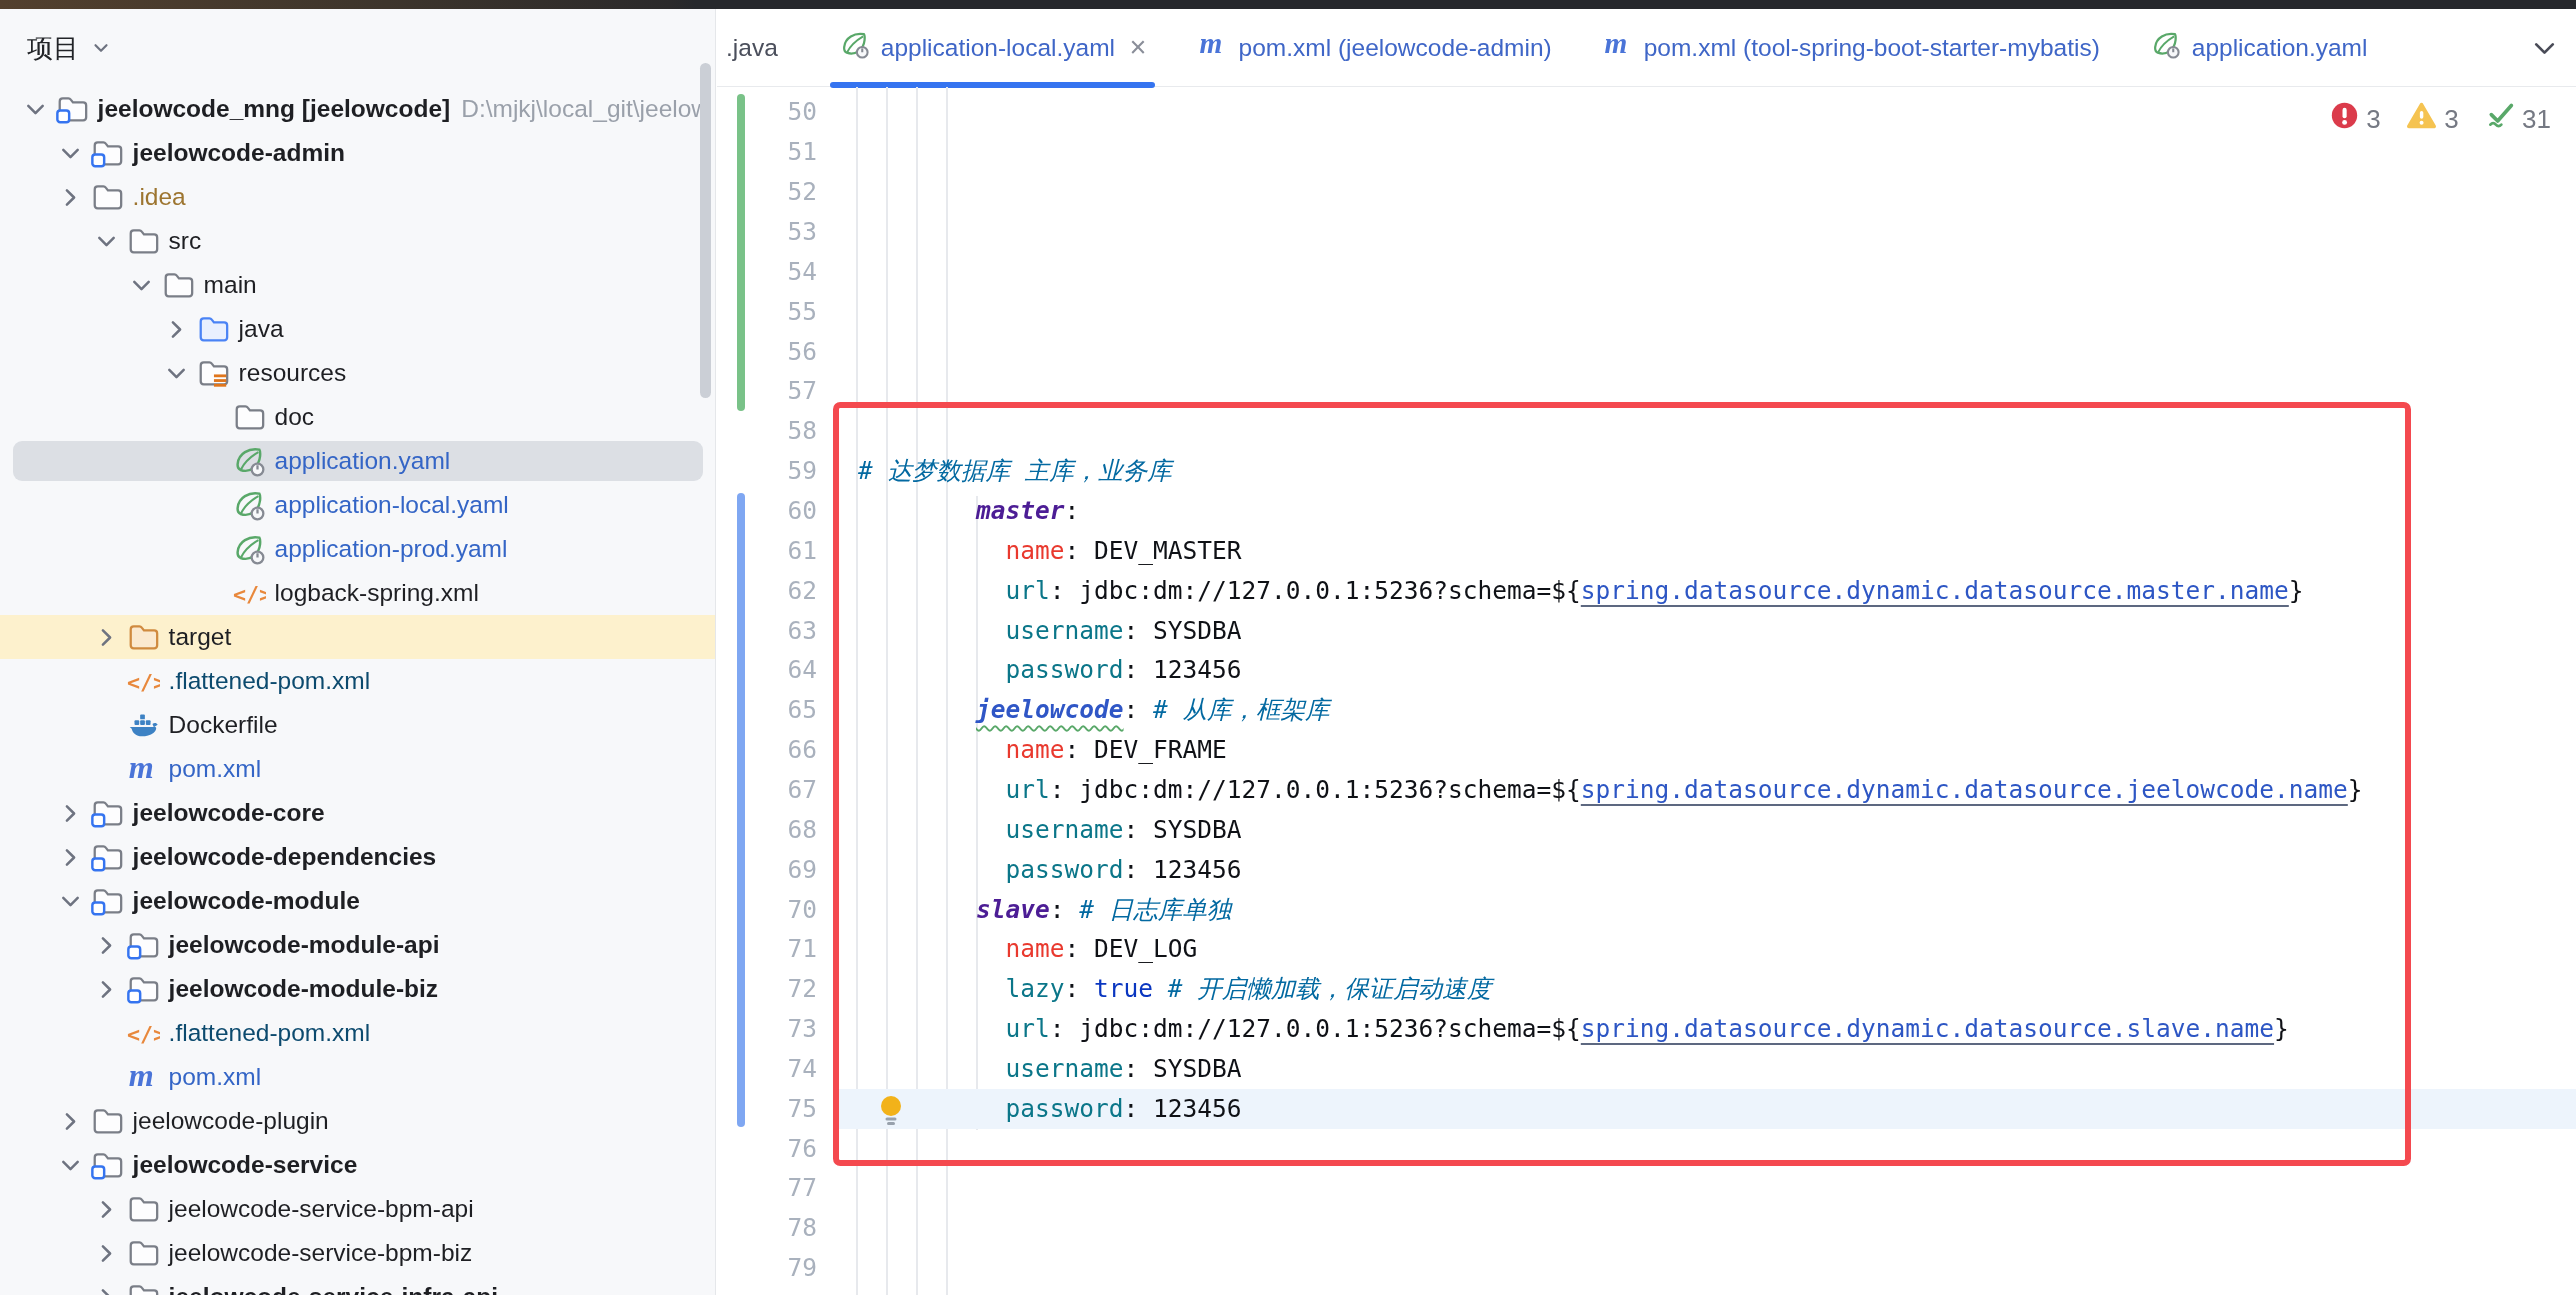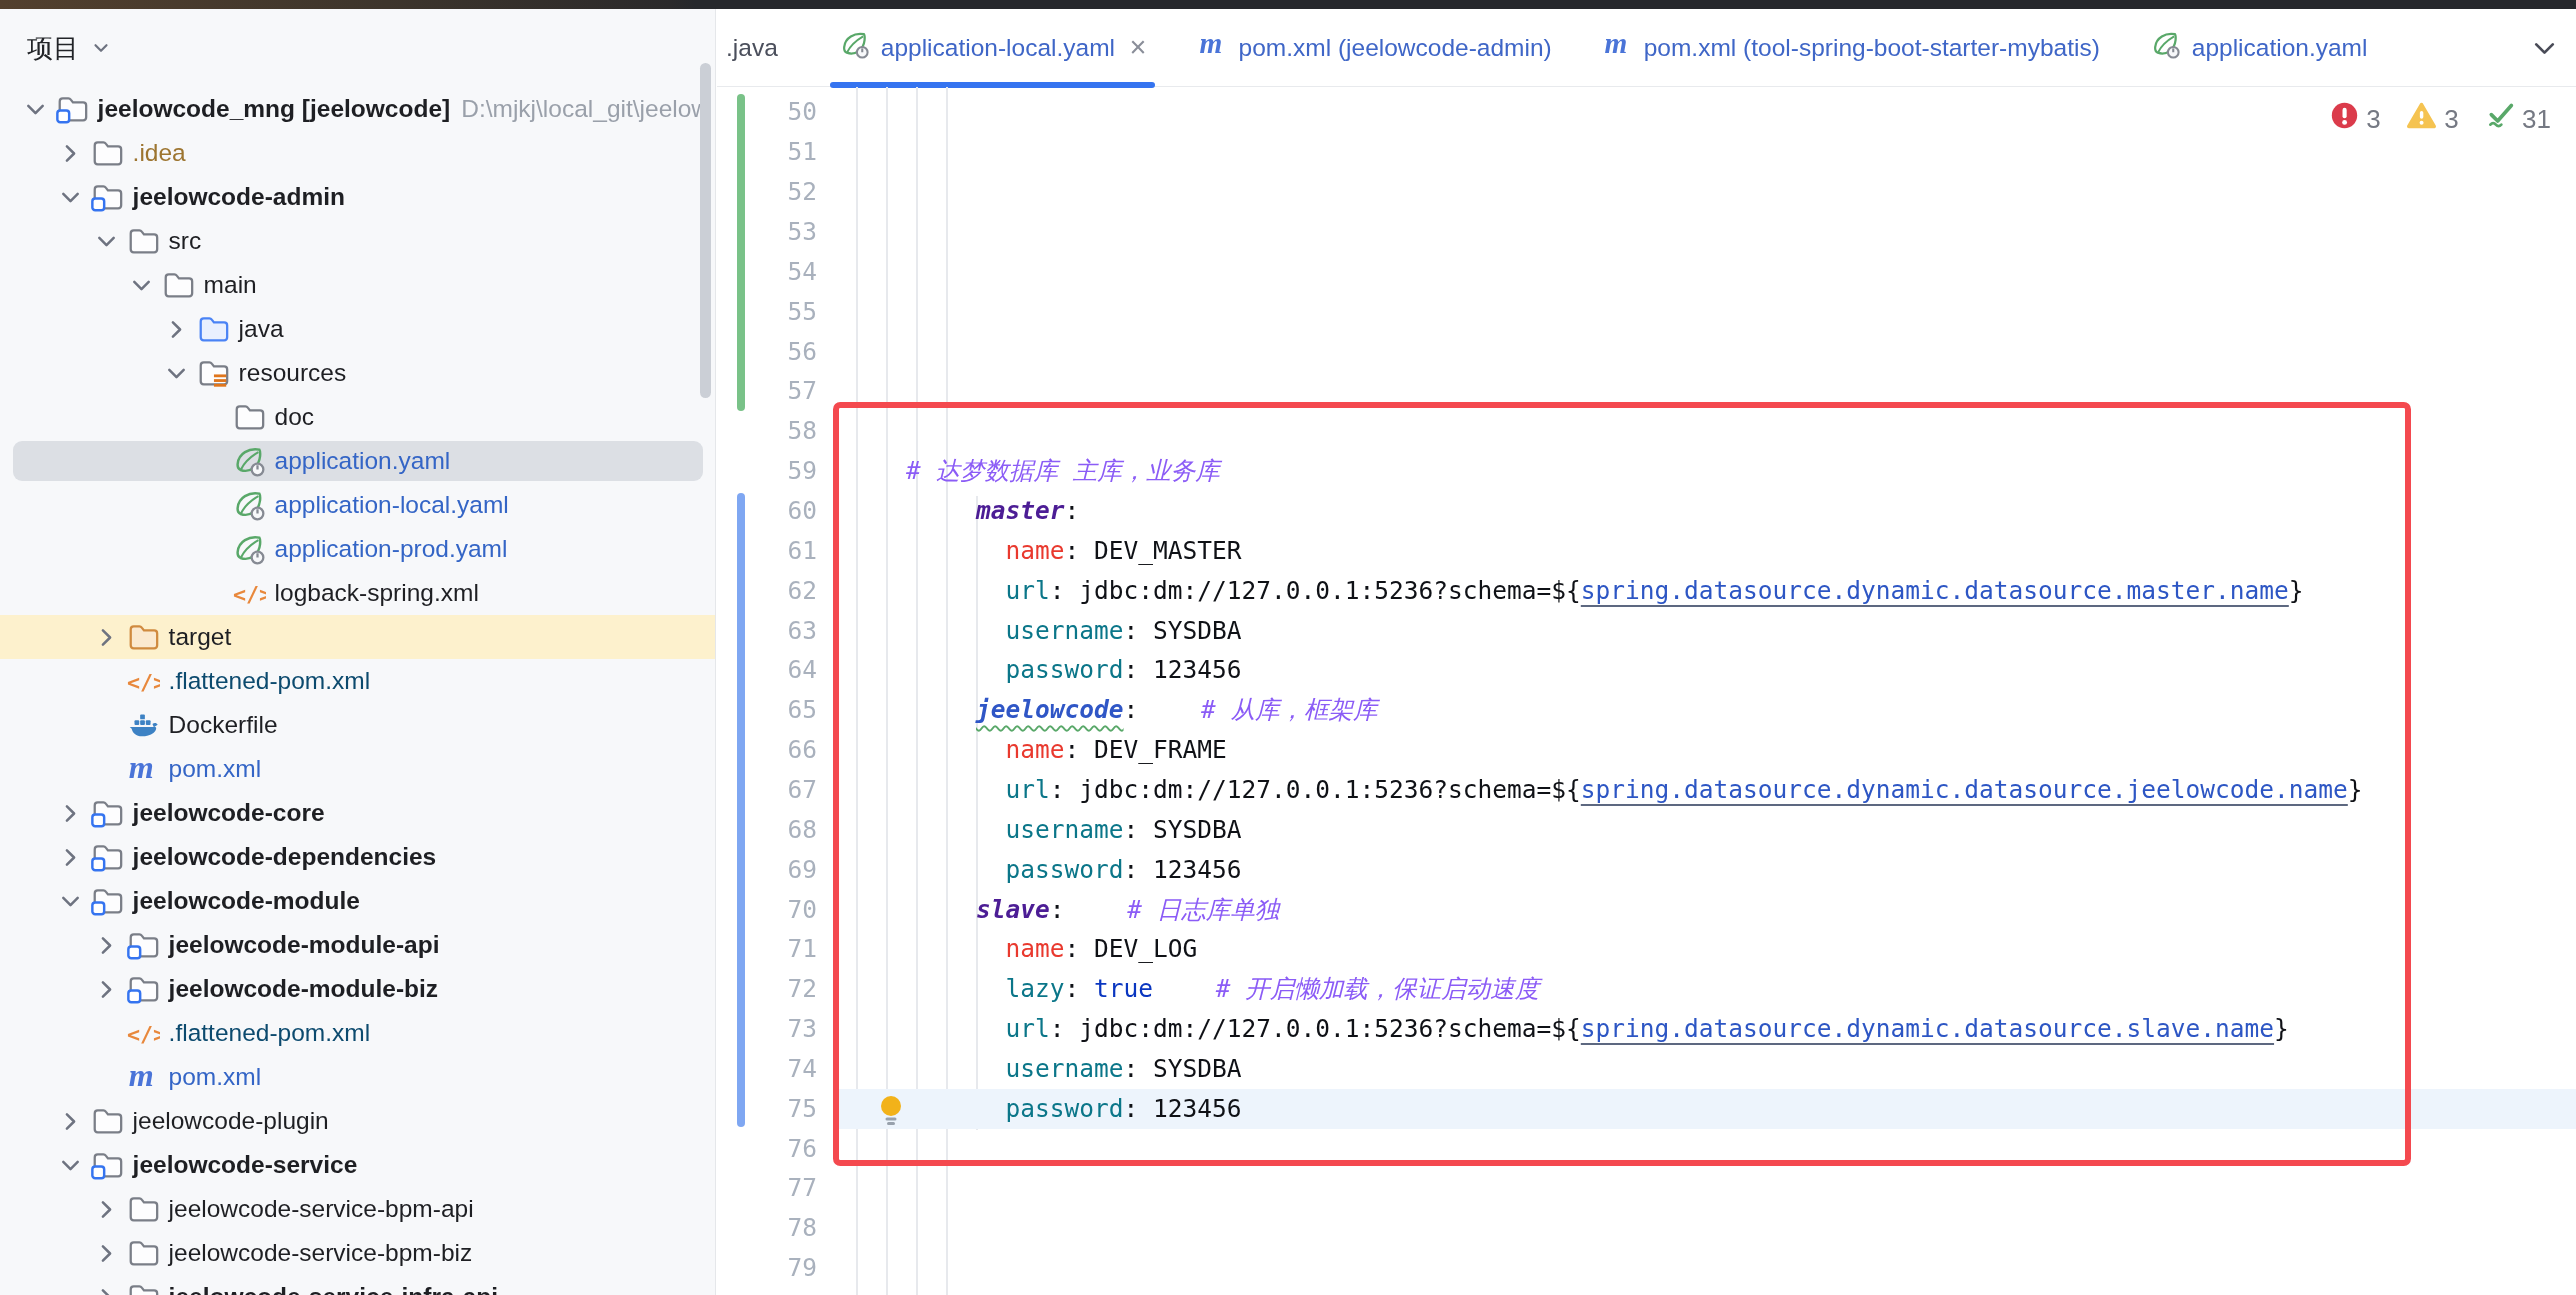--- a/index.html
+++ b/index.html
@@ -58,21 +58,21 @@
   .indent-guide.short { top:409px; height:634px; bottom:auto; }
   #caret-line { position:absolute; left:118px; right:0; top:1002px; height:40px; background:#edf4fc; }
   .change-bar { position:absolute; left:20px; width:8.2px; border-radius:4.5px; }
   #bar-green { top:7.2px; height:317px; background:#79c288; }
   #bar-blue { top:406px; height:634px; background:#7fa7f2; }
   .gutter-num { position:absolute; left:0; width:100px; height:40px; line-height:40px;
     text-align:right; font-family:"DejaVu Sans Mono", monospace; font-size:24.5px; color:#a9b1bd; }
   .code-line { position:absolute; left:141px; right:0; height:40px; line-height:40px;
     font-family:"DejaVu Sans Mono", monospace; font-size:24.5px; white-space:pre; }
   .seg-p  { color:#0f1116; }
-  .seg-c  { color:#8b5cf6; font-style:italic;padding-left:48px; }
+  .seg-c  { color:#0369a1; font-style:italic; }
   .seg-kb { color:#4c1d95; font-style:italic; font-weight:600; }
   .seg-kbw{ color:#2f56c6; font-style:italic; font-weight:600;
             text-decoration:underline wavy #59a869 1.8px; text-underline-offset:7.2px; }
   .seg-kr { color:#e9392e; }
   .seg-kt { color:#0b7689; }
   .seg-b  { color:#0a36c0; }
   .seg-l  { color:#2d56c4; text-decoration:underline; text-decoration-color:#5d6880;
             text-decoration-thickness:1.8px; text-underline-offset:6.3px; }
   #bulb { position:absolute; left:156px; top:1004px; width:36px; height:36px; }
 
@@ -107,40 +107,40 @@
               <path d="M5 10 c0-2 1.3-3.2 3.2-3.2 h6 c1 0 1.9.5 2.5 1.3 l2.3 2.9 h10.8 c1.9 0 3.2 1.3 3.2 3.2 v12.6 c0 1.9-1.3 3.2-3.2 3.2 H8.2 C6.3 30 5 28.7 5 26.8 Z" fill="#fdfdfe" stroke="#7a7e87" stroke-width="2.4"></path>
               <rect x="2.5" y="19.5" width="12.5" height="12.5" rx="3" fill="#fff" stroke="#3574f0" stroke-width="2.6"></rect>
             </svg></span>
           <span class="tree-label bold">jeelowcode_mng [jeelowcode]</span>
           <span class="tree-path">D:\mjkj\local_git\jeelow</span>
         </div>
         <div class="tree-row">
           <span style="width: 55px; flex: 0 0 auto;"></span>
           <span class="tree-chevron">
             <svg width="27" height="27" viewBox="0 0 30 30">
+              <path d="M7 11 l8 8 8-8" fill="none" stroke="#6e7380" stroke-width="2.8" stroke-linecap="round" stroke-linejoin="round"></path>
+            </svg>
+          </span>
+          <span class="tree-icon"><svg width="34" height="34" viewBox="0 0 36 36">
+              <path d="M5 10 c0-2 1.3-3.2 3.2-3.2 h6 c1 0 1.9.5 2.5 1.3 l2.3 2.9 h10.8 c1.9 0 3.2 1.3 3.2 3.2 v12.6 c0 1.9-1.3 3.2-3.2 3.2 H8.2 C6.3 30 5 28.7 5 26.8 Z" fill="#fdfdfe" stroke="#7a7e87" stroke-width="2.4"></path>
+              <rect x="2.5" y="19.5" width="12.5" height="12.5" rx="3" fill="#fff" stroke="#3574f0" stroke-width="2.6"></rect>
+            </svg></span>
+          <span class="tree-label bold">jeelowcode-admin</span>
+        </div>
+        <div class="tree-row">
+          <span style="width: 55px; flex: 0 0 auto;"></span>
+          <span class="tree-chevron">
+            <svg width="27" height="27" viewBox="0 0 30 30">
               <path d="M11 7 l8 8 -8 8" fill="none" stroke="#6e7380" stroke-width="2.8" stroke-linecap="round" stroke-linejoin="round"></path>
             </svg>
           </span>
           <span class="tree-icon"><svg width="34" height="34" viewBox="0 0 36 36">
               <path d="M5 10 c0-2 1.3-3.2 3.2-3.2 h6 c1 0 1.9.5 2.5 1.3 l2.3 2.9 h10.8 c1.9 0 3.2 1.3 3.2 3.2 v12.6 c0 1.9-1.3 3.2-3.2 3.2 H8.2 C6.3 30 5 28.7 5 26.8 Z" fill="#fdfdfe" stroke="#7a7e87" stroke-width="2.4"></path>
             </svg></span>
           <span class="tree-label brown">.idea</span>
-        </div>
-        <div class="tree-row">
-          <span style="width: 55px; flex: 0 0 auto;"></span>
-          <span class="tree-chevron">
-            <svg width="27" height="27" viewBox="0 0 30 30">
-              <path d="M7 11 l8 8 8-8" fill="none" stroke="#6e7380" stroke-width="2.8" stroke-linecap="round" stroke-linejoin="round"></path>
-            </svg>
-          </span>
-          <span class="tree-icon"><svg width="34" height="34" viewBox="0 0 36 36">
-              <path d="M5 10 c0-2 1.3-3.2 3.2-3.2 h6 c1 0 1.9.5 2.5 1.3 l2.3 2.9 h10.8 c1.9 0 3.2 1.3 3.2 3.2 v12.6 c0 1.9-1.3 3.2-3.2 3.2 H8.2 C6.3 30 5 28.7 5 26.8 Z" fill="#fdfdfe" stroke="#7a7e87" stroke-width="2.4"></path>
-              <rect x="2.5" y="19.5" width="12.5" height="12.5" rx="3" fill="#fff" stroke="#3574f0" stroke-width="2.6"></rect>
-            </svg></span>
-          <span class="tree-label bold">jeelowcode-admin</span>
         </div>
         <div class="tree-row">
           <span style="width: 91px; flex: 0 0 auto;"></span>
           <span class="tree-chevron">
             <svg width="27" height="27" viewBox="0 0 30 30">
               <path d="M7 11 l8 8 8-8" fill="none" stroke="#6e7380" stroke-width="2.8" stroke-linecap="round" stroke-linejoin="round"></path>
             </svg>
           </span>
           <span class="tree-icon"><svg width="34" height="34" viewBox="0 0 36 36">
               <path d="M5 10 c0-2 1.3-3.2 3.2-3.2 h6 c1 0 1.9.5 2.5 1.3 l2.3 2.9 h10.8 c1.9 0 3.2 1.3 3.2 3.2 v12.6 c0 1.9-1.3 3.2-3.2 3.2 H8.2 C6.3 30 5 28.7 5 26.8 Z" fill="#fdfdfe" stroke="#7a7e87" stroke-width="2.4"></path>

